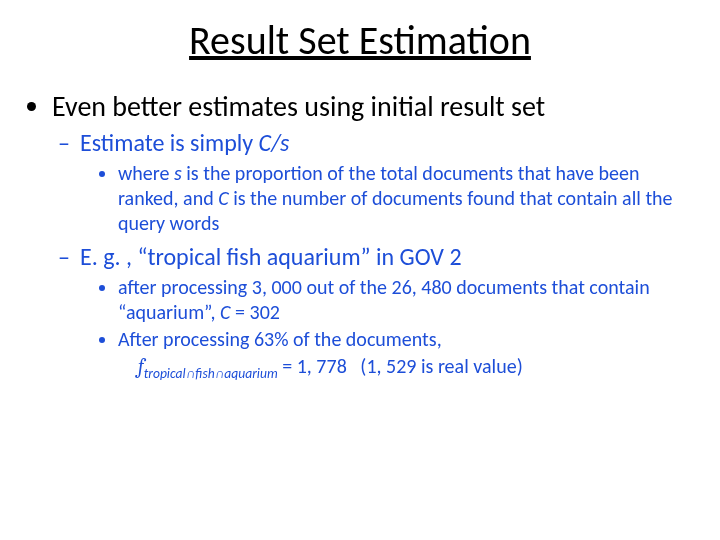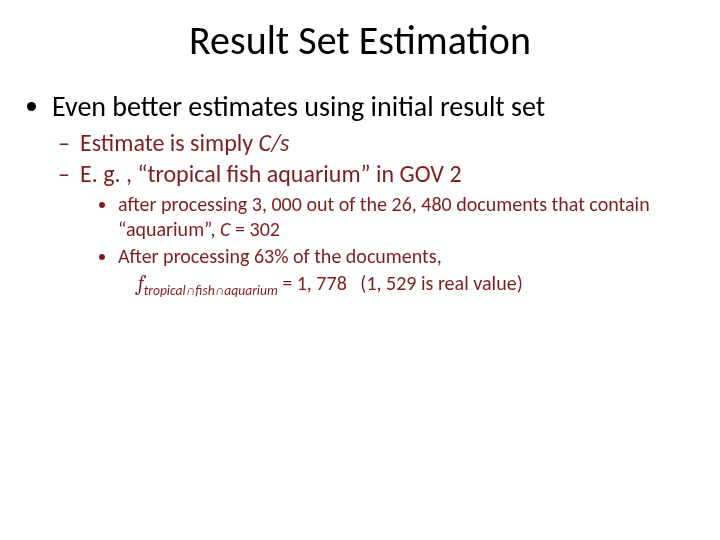--- a/index.html
+++ b/index.html
@@ -16,39 +16,40 @@
     box-sizing: border-box;
     width: 720px;
     height: 540px;
     padding: 10px 20px 0 20px;
   }
   .title {
     text-align: center;
     font-size: 40px;
     font-weight: 400;
     margin: 6px 0 24px 0;
+    text-decoration: underline;
   }
   ul.lvl1 {
     list-style: disc;
     margin: 0;
     padding-left: 32px;
     font-size: 28px;
   }
   ul.lvl1 > li { margin-bottom: 4px; }
   ul.lvl2 {
     list-style: none;
     margin: 4px 0 0 0;
     padding-left: 28px;
     font-size: 24px;
     color: #555;
   }
   ul.lvl2 > li {
     position: relative;
     margin-bottom: 2px;
-    color: #7f1d1d;
+    color: #1d4ed8;
   }
   ul.lvl2 > li::before {
     content: "–";
     position: absolute;
     left: -22px;
   }
   ul.lvl3 {
     list-style: disc;
     margin: 4px 0 6px 0;
     padding-left: 38px;
@@ -81,20 +82,25 @@
   <div class="title">Result Set Estimation</div>
 
   <ul class="lvl1">
     <li>
       <span>Even better estimates using initial result set</span>
 
       <ul class="lvl2">
         <li>
           <span>Estimate is simply </span><span class="ital">C/s</span>
 
+          <ul class="lvl3">
+            <li>
+              <span>where </span><span class="ital">s</span><span> is the proportion of the total documents that have been ranked, and </span><span class="ital">C</span><span> is the number of documents found that contain all the query words</span>
+            </li>
+          </ul>
         </li>
 
         <li>
           <span>E. g. , “tropical fish aquarium” in GOV 2</span>
 
           <ul class="lvl3">
             <li>
               <span>after processing 3, 000 out of the 26, 480 documents that contain “aquarium”, </span><span class="ital">C</span><span> = 302</span>
             </li>
             <li>

